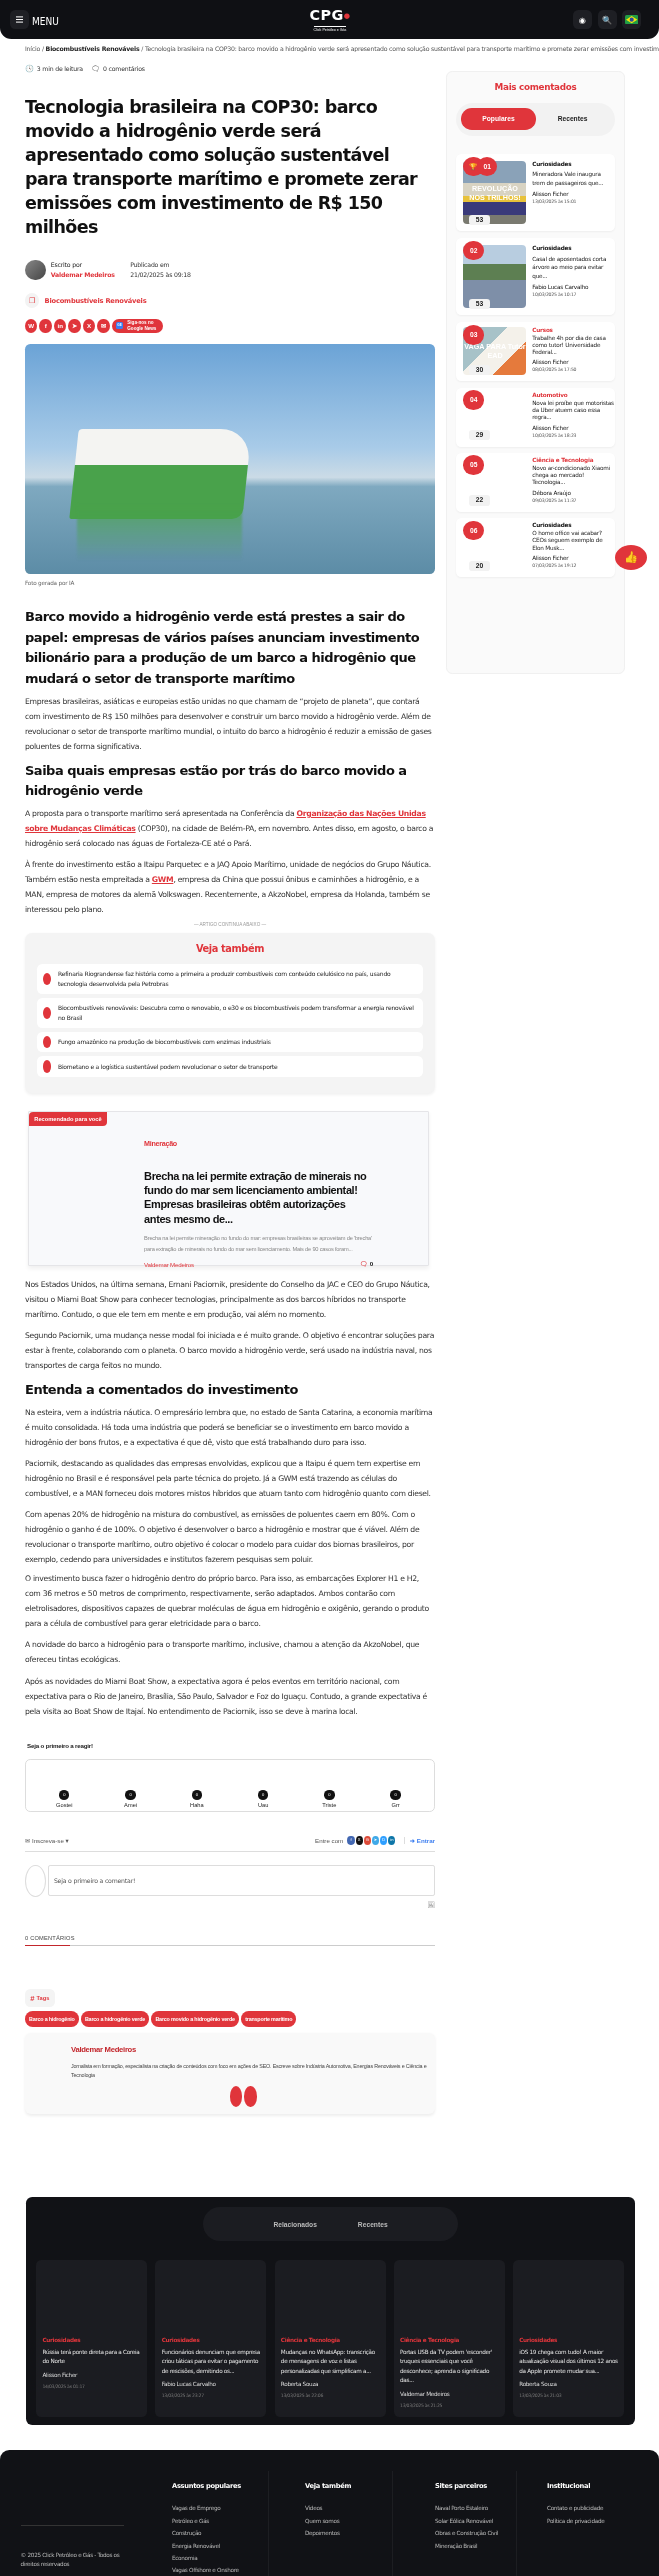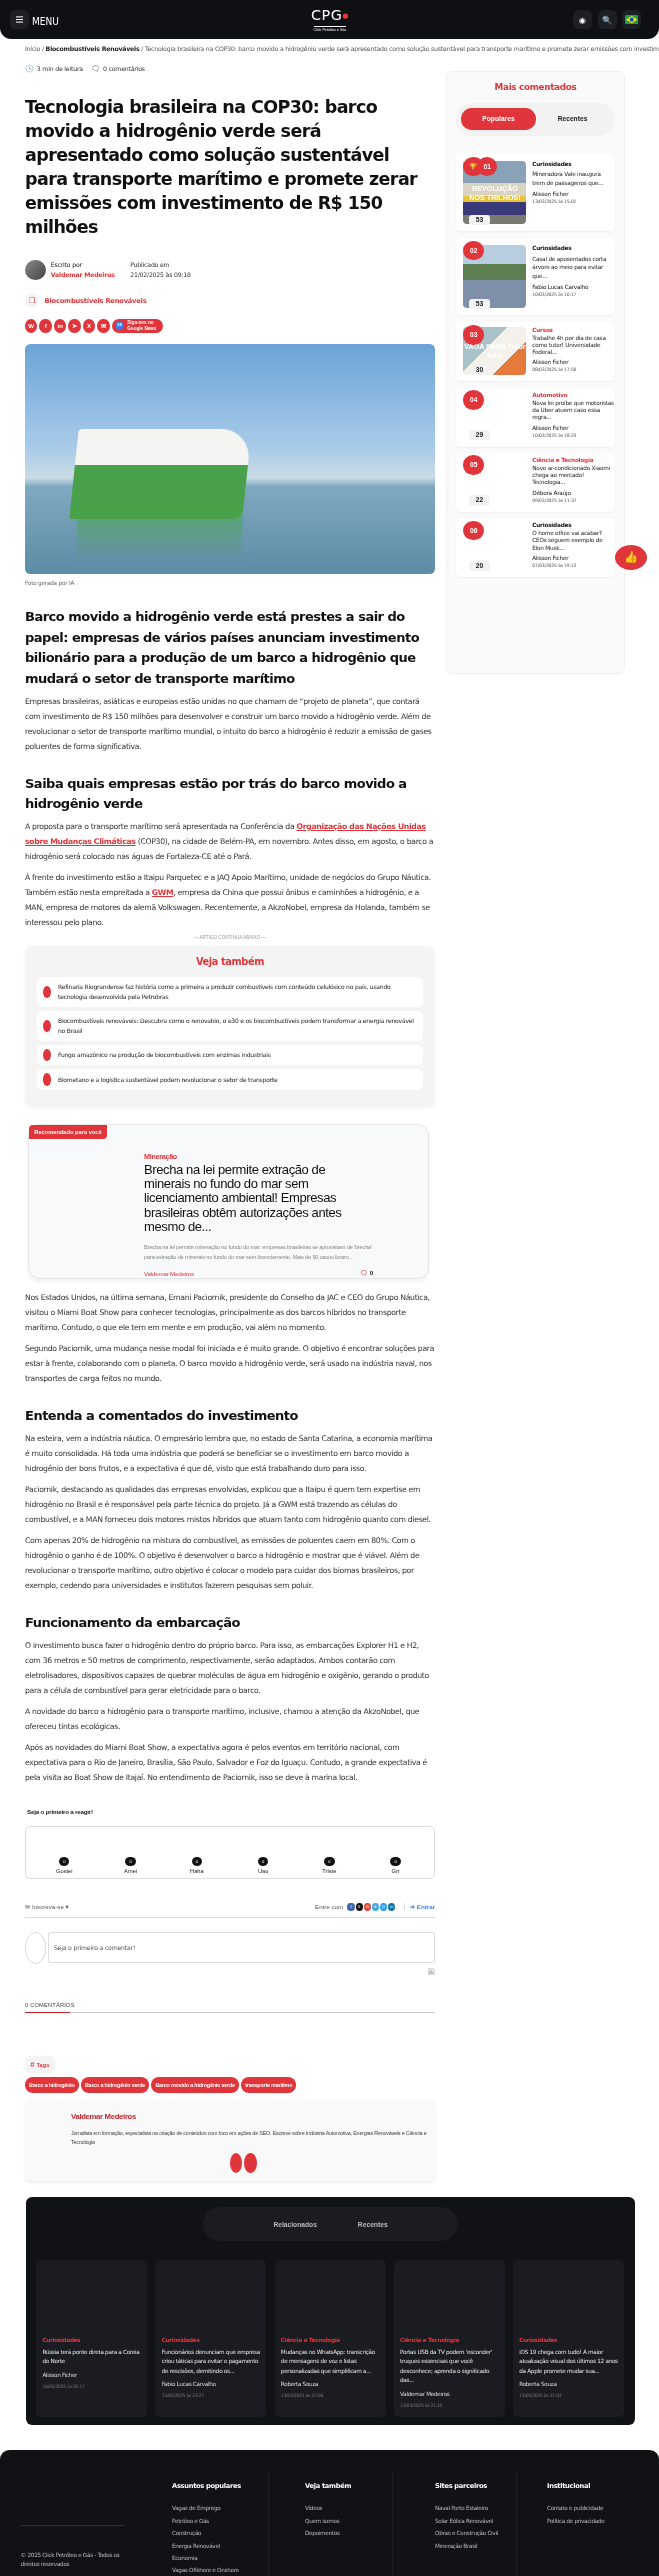--- a/index.html
+++ b/index.html
@@ -3,21 +3,21 @@
 <meta charset="utf-8">
 <style>
 *{box-sizing:border-box;margin:0;padding:0}
 body{width:659px;height:2649px;background:#fff;font-family:"Liberation Sans",sans-serif;color:#1a1a1a;position:relative;overflow:hidden}
 a{color:inherit;text-decoration:none}
 .topbar{position:absolute;left:0;top:0;width:659px;height:39px;background:#0f1014;border-radius:0 0 11.3px 11.3px}
 .menu-btn{position:absolute;left:10.3px;top:9.8px;width:18.5px;height:19.6px;border-radius:5.2px;background:#1e1f24;display:flex;align-items:center;justify-content:center}
 .menu-btn span{display:block;width:7.2px;height:1px;background:#fff;box-shadow:0 -2.6px 0 #fff,0 2.6px 0 #fff}
 .menu-label{position:absolute;left:32px;top:16px;color:#fff;font-size:10px;font-family:"DejaVu Sans Condensed","DejaVu Sans",sans-serif}
 .logo{position:absolute;left:304px;top:8.2px;width:52px;text-align:center;color:#fff}
-.logo .cpg{font-weight:normal;font-size:14.4px;letter-spacing:0.5px;font-family:"DejaVu Sans",sans-serif;line-height:15.5px}
+.logo .cpg{font-weight:bold;font-size:14.4px;letter-spacing:0.5px;font-family:"DejaVu Sans",sans-serif;line-height:15.5px}
 .logo .cpg i{color:#e0353b;font-style:normal;font-size:7.2px;vertical-align:top}
 .logo .sub{font-size:3.6px;border-top:0.5px solid #fff;display:inline-block;padding-top:1px}
 .hdr-icon{position:absolute;top:9.8px;width:18.5px;height:19.6px;border-radius:5.2px;background:#1e1f24;display:flex;align-items:center;justify-content:center;color:#fff;font-size:8.2px}
 .breadcrumb{position:absolute;left:25px;top:45px;width:635px;font-size:6.2px;color:#555;white-space:nowrap;overflow:hidden;font-family:"DejaVu Sans",sans-serif;letter-spacing:-0.2px}
 .breadcrumb b{color:#222}
 .main{position:absolute;left:25px;top:62px;width:410px}
 .meta-row{display:flex;align-items:center;gap:8.2px;font-size:6.2px;color:#333;height:13.4px;font-family:"DejaVu Sans",sans-serif;letter-spacing:-0.2px}
 .meta-row .ic{font-size:7.2px;margin-right:3.1px}
 h1.title{font-family:"DejaVu Sans",sans-serif;font-weight:bold;font-size:17.5px;line-height:24px;letter-spacing:-0.6px;margin-top:19.6px;color:#111}
 .author-row{display:flex;align-items:flex-start;margin-top:20.6px;height:24px}
@@ -30,34 +30,34 @@
 .share-row{display:flex;gap:2.1px;margin-top:10.3px;align-items:center}
 .share-btn{width:12.4px;height:14.4px;border-radius:50%;background:#e0353b;color:#fff;display:flex;align-items:center;justify-content:center;font-size:6.2px;font-weight:bold}
 .gnews{height:14.4px;border-radius:7.2px;background:#e0353b;color:#fff;display:flex;align-items:center;padding:0 6.2px 0 4.1px;font-size:4.6px;line-height:5.7px;font-weight:bold}
 .gnews .g{width:7.2px;height:7.2px;background:#3c7ef0;border-radius:1.5px;margin-right:4.1px;font-size:3.1px;display:flex;align-items:center;justify-content:center}
 .hero{margin-top:11.3px;width:410px;height:230px;border-radius:5.2px;overflow:hidden;position:relative;background:linear-gradient(180deg,#6ba3d6 0%,#a8cbe8 45%,#cbdbe6 58%,#7fa9c0 62%,#5c8ca6 100%)}
 .hero .ship{position:absolute;left:49px;top:85px;width:173px;height:90px;background:linear-gradient(180deg,#f4f4f2 0 40%,#49a24b 40% 100%);border-radius:4.1px 31px 10.3px 2.1px;transform:skewX(-6deg)}
 .hero .refl{position:absolute;left:52px;top:160px;width:165px;height:57px;background:linear-gradient(180deg,rgba(73,162,75,.8),rgba(73,162,75,0));filter:blur(1px)}
 .caption{font-size:5.7px;color:#666;margin-top:5.2px;font-family:"DejaVu Sans",sans-serif;letter-spacing:-0.2px}
 .article h2{font-family:"DejaVu Sans",sans-serif;font-weight:bold;color:#111;letter-spacing:-0.5px}
 .article h2.big{font-size:13px;line-height:20.6px;margin-top:21.6px}
-.article h2.sec{font-size:13px;line-height:20.6px;margin-top:20px}
+.article h2.sec{font-size:13px;line-height:20.6px;margin-top:7px}
 .article p{font-size:7.7px;line-height:15px;color:#333;font-family:"DejaVu Sans",sans-serif;letter-spacing:-0.3px;margin-top:6.2px}
 .article p.first{margin-top:4.1px}
 .article p a{color:#e0353b;font-weight:bold;text-decoration:underline}
 .continua{text-align:center;font-size:4.6px;color:#999;margin-top:5.2px;letter-spacing:0}
 .veja{margin-top:6.2px;background:#f4f4f4;border-radius:7.2px;padding:9.3px 12.4px 12.4px;box-shadow:0 1.5px 3.1px rgba(0,0,0,.06)}
 .veja h3{text-align:center;color:#e0353b;font-size:9.8px;margin-bottom:10.3px;font-family:"DejaVu Sans",sans-serif;letter-spacing:-0.4px}
 .veja-item{background:#fff;border-radius:5.2px;padding:5.2px 8.2px 5.2px 20.6px;position:relative;margin-bottom:4.1px;font-size:6px;line-height:9.8px;color:#222;font-family:"DejaVu Sans",sans-serif;letter-spacing:-0.2px}
 .veja-item::before{content:"";position:absolute;left:5.2px;top:50%;margin-top:-6.2px;width:8.2px;height:12.4px;border-radius:50%;background:#e0353b}
-.reco{margin:17.5px 6.2px 0 3.1px;border:0.5px solid #e5e5e8;border-radius:12px;background:#f8f9fb;height:155px;position:relative;box-shadow:0 2.1px 4.1px rgba(0,0,0,.06)}
+.reco{margin:17.5px 6.2px 0 3.1px;border:0.5px solid #e5e5e8;border-radius:1px;background:#f8f9fb;height:155px;position:relative;box-shadow:0 2.1px 4.1px rgba(0,0,0,.06)}
 .reco .badge{position:absolute;left:0;top:0;background:#e0353b;color:#fff;font-size:5.7px;font-weight:bold;padding:4.1px 5.2px;border-radius:4.1px 0 4.1px 0}
 .reco .body{position:absolute;left:115px;top:27px;width:229px}
 .reco .cat{color:#e0353b;font-size:7.2px;font-weight:bold;letter-spacing:-0.3px}
-.reco .tt{font-size:13px;font-weight:normal;line-height:14.4px;margin-top:2px;letter-spacing:-0.4px;color:#111}
+.reco .tt{font-size:11px;font-weight:bold;line-height:14.4px;margin-top:21px;letter-spacing:-0.4px;color:#111}
 .reco .ex{font-size:5.7px;line-height:10.3px;color:#888;margin-top:7.2px;letter-spacing:-0.2px}
 .reco .au{color:#e0353b;font-size:6.2px;margin-top:7.2px;letter-spacing:-0.2px}
 .reco .cm{position:absolute;right:0;bottom:0;font-size:6.2px;font-weight:bold;color:#111}
 .reco .cm i{color:#e0353b;font-style:normal;margin-right:2.1px}
 .react-label{font-size:6.2px;font-weight:bold;color:#222;margin-top:23px;margin-left:2.1px;letter-spacing:-0.2px}
 .react-box{margin-top:10.3px;border:0.5px solid #ddd;border-radius:5.2px;height:53px;display:flex;justify-content:space-around;align-items:flex-end;padding:0 5.2px 3.1px}
 .react{text-align:center;width:31px;font-size:5.7px;color:#222}
 .react .cnt{display:inline-block;background:#111;color:#fff;border-radius:50%;width:10.3px;height:9.3px;font-size:4.1px;line-height:9.3px;margin-bottom:2.1px}
 .cmt-bar{display:flex;justify-content:space-between;align-items:center;margin-top:24px;padding-bottom:6.2px;border-bottom:0.5px solid #ddd;font-size:6.2px;color:#555}
 .cmt-bar .soc{display:flex;align-items:center;gap:1px}
@@ -224,21 +224,20 @@
       <div class="cm"><i>🗨</i><span>0</span></div>
     </div>
   </div>
 
   <p style="margin-top:11.3px">Nos Estados Unidos, na última semana, Ernani Paciornik, presidente do Conselho da JAC e CEO do Grupo Náutica, visitou o Miami Boat Show para conhecer tecnologias, principalmente as dos barcos híbridos no transporte marítimo. Contudo, o que ele tem em mente e em produção, vai além no momento.</p>
   <p>Segundo Paciornik, uma mudança nesse modal foi iniciada e é muito grande. O objetivo é encontrar soluções para estar à frente, colaborando com o planeta. O barco movido a hidrogênio verde, será usado na indústria naval, nos transportes de carga feitos no mundo.</p>
   <h2 class="sec">Entenda a comentados do investimento</h2>
   <p class="first">Na esteira, vem a indústria náutica. O empresário lembra que, no estado de Santa Catarina, a economia marítima é muito consolidada. Há toda uma indústria que poderá se beneficiar se o investimento em barco movido a hidrogênio der bons frutos, e a expectativa é que dê, visto que está trabalhando duro para isso.</p>
   <p>Paciornik, destacando as qualidades das empresas envolvidas, explicou que a Itaipu é quem tem expertise em hidrogênio no Brasil e é responsável pela parte técnica do projeto. Já a GWM está trazendo as células do combustível, e a MAN forneceu dois motores mistos híbridos que atuam tanto com hidrogênio quanto com diesel.</p>
   <p>Com apenas 20% de hidrogênio na mistura do combustível, as emissões de poluentes caem em 80%. Com o hidrogênio o ganho é de 100%. O objetivo é desenvolver o barco a hidrogênio e mostrar que é viável. Além de revolucionar o transporte marítimo, outro objetivo é colocar o modelo para cuidar dos biomas brasileiros, por exemplo, cedendo para universidades e institutos fazerem pesquisas sem poluir.</p>
-  <h2 class="sec">Funcionamento da embarcação</h2>
   <p class="first">O investimento busca fazer o hidrogênio dentro do próprio barco. Para isso, as embarcações Explorer H1 e H2, com 36 metros e 50 metros de comprimento, respectivamente, serão adaptados. Ambos contarão com eletrolisadores, dispositivos capazes de quebrar moléculas de água em hidrogênio e oxigênio, gerando o produto para a célula de combustível para gerar eletricidade para o barco.</p>
   <p>A novidade do barco a hidrogênio para o transporte marítimo, inclusive, chamou a atenção da AkzoNobel, que ofereceu tintas ecológicas.</p>
   <p>Após as novidades do Miami Boat Show, a expectativa agora é pelos eventos em território nacional, com expectativa para o Rio de Janeiro, Brasília, São Paulo, Salvador e Foz do Iguaçu. Contudo, a grande expectativa é pela visita ao Boat Show de Itajaí. No entendimento de Paciornik, isso se deve à marina local.</p>
 
   <div class="react-label">Seja o primeiro a reagir!</div>
   <div class="react-box">
     <div class="react"><span class="cnt">0</span><div>Gostei</div></div>
     <div class="react"><span class="cnt">0</span><div>Amei</div></div>
     <div class="react"><span class="cnt">0</span><div>Haha</div></div>
     <div class="react"><span class="cnt">0</span><div>Uau</div></div>

